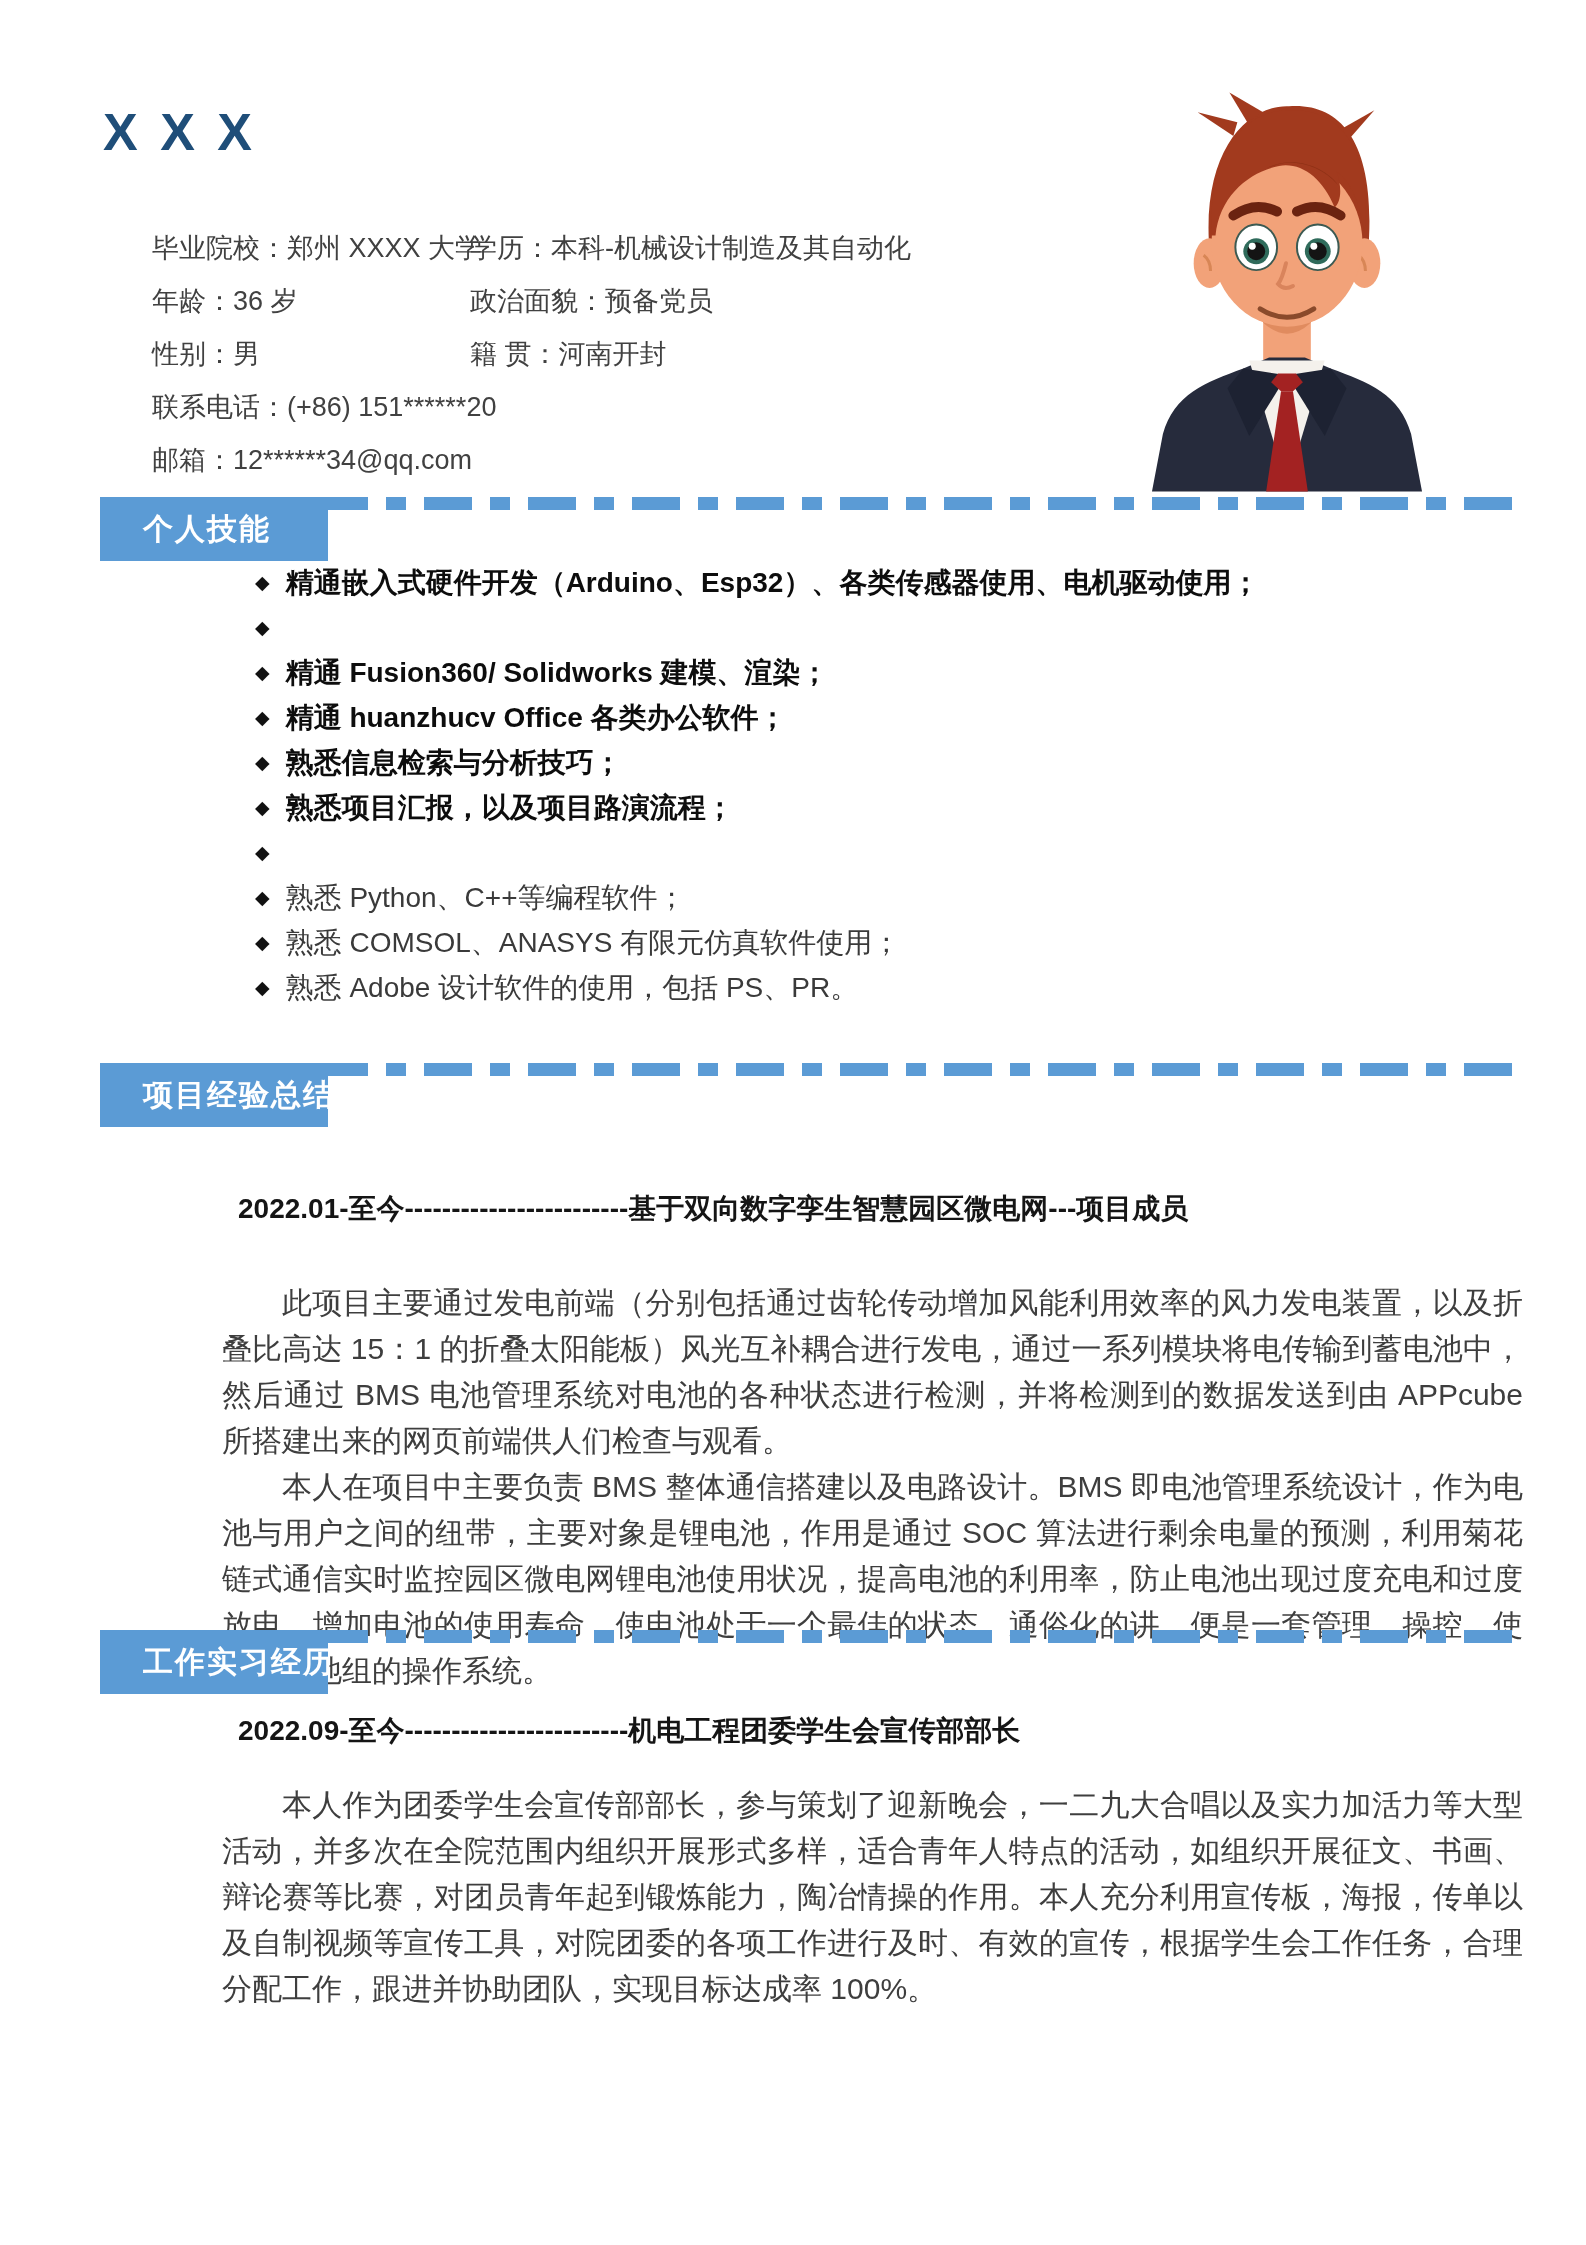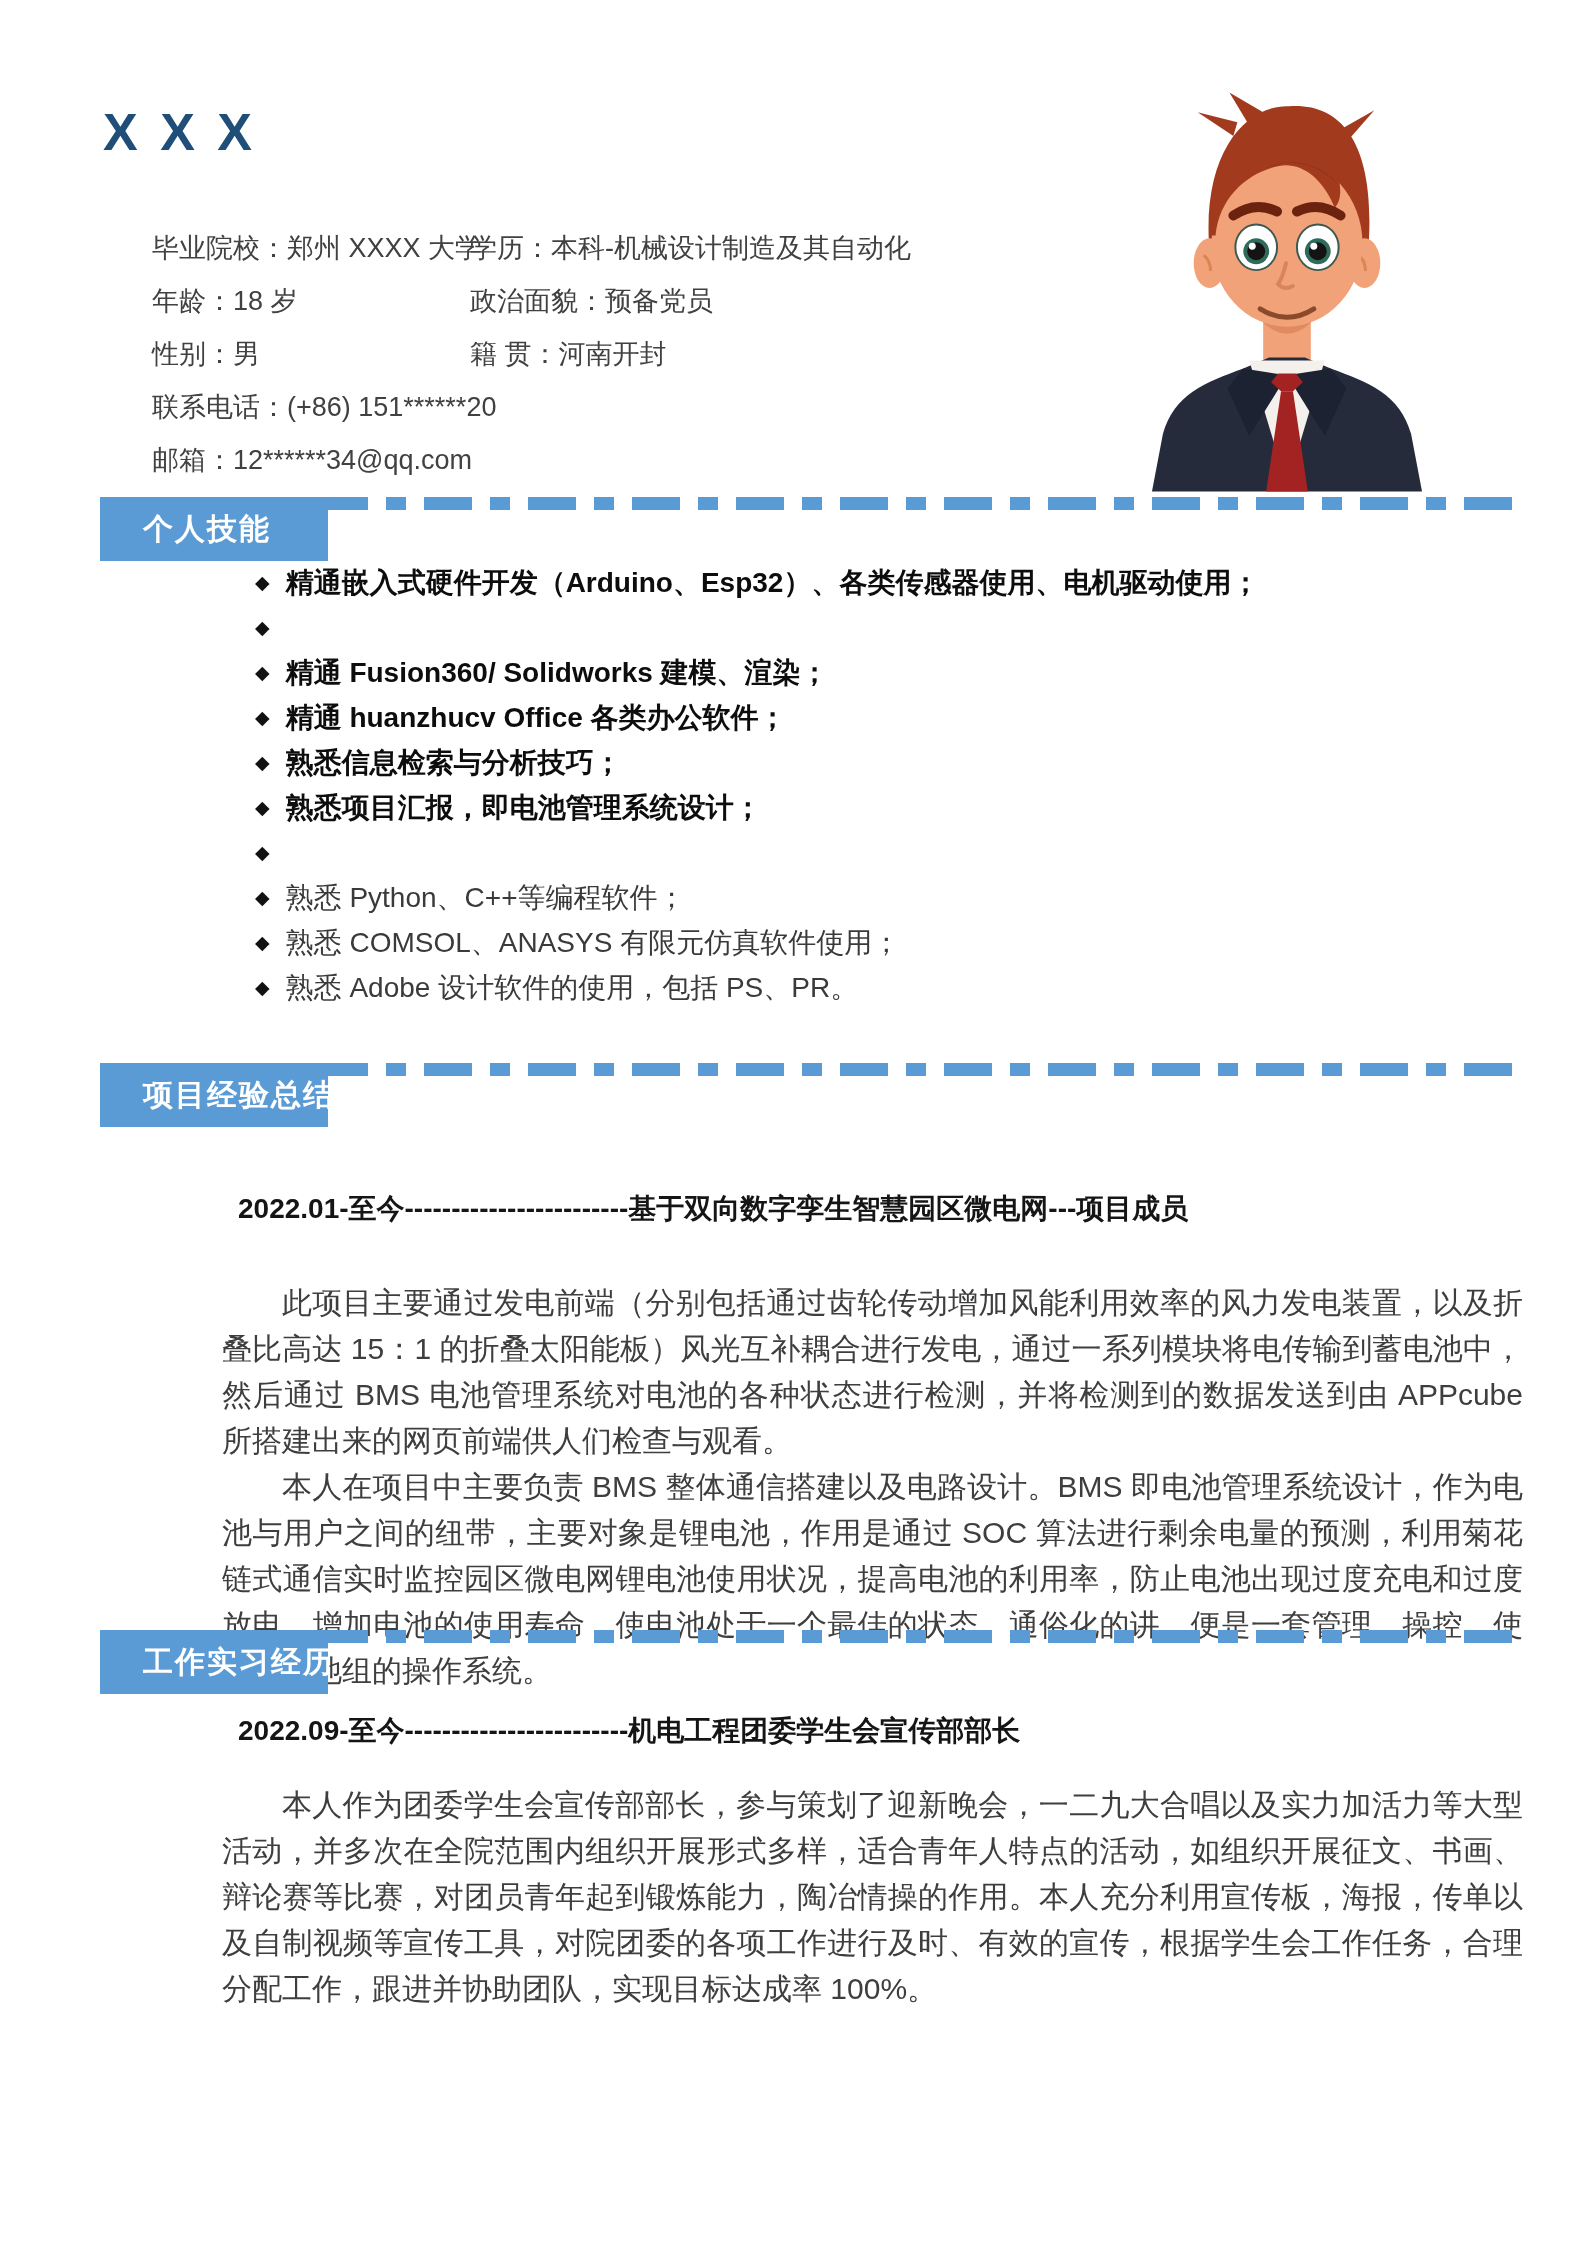--- a/index.html
+++ b/index.html
@@ -84,21 +84,21 @@
 </style>
 </head>
 <body>
 
 <div class="page">
 
   <div class="name">X X X</div>
 
   <div class="info-col info-left">
     <div>毕业院校：郑州 XXXX 大学</div>
-    <div>年龄：18 岁</div>
+    <div>年龄：36 岁</div>
     <div>性别：男</div>
     <div>联系电话：(+86) 151******20</div>
     <div>邮箱：12******34@qq.com</div>
   </div>
   <div class="info-col info-right">
     <div>学历：本科-机械设计制造及其自动化</div>
     <div>政治面貌：预备党员</div>
     <div>籍 贯：河南开封</div>
   </div>
 
@@ -176,21 +176,21 @@
     <li class="bold">
         <span class="bullet">◆</span>
         <span>精通 huanzhucv Office 各类办公软件；</span>
       </li>
     <li class="bold">
         <span class="bullet">◆</span>
         <span>熟悉信息检索与分析技巧；</span>
       </li>
     <li class="bold">
         <span class="bullet">◆</span>
-        <span>熟悉项目汇报，即电池管理系统设计；</span>
+        <span>熟悉项目汇报，以及项目路演流程；</span>
       </li>
     <li>
         <span class="bullet">◆</span>
       </li>
     <li>
         <span class="bullet">◆</span>
         <span>熟悉 Python、C++等编程软件；</span>
       </li>
     <li>
         <span class="bullet">◆</span>

